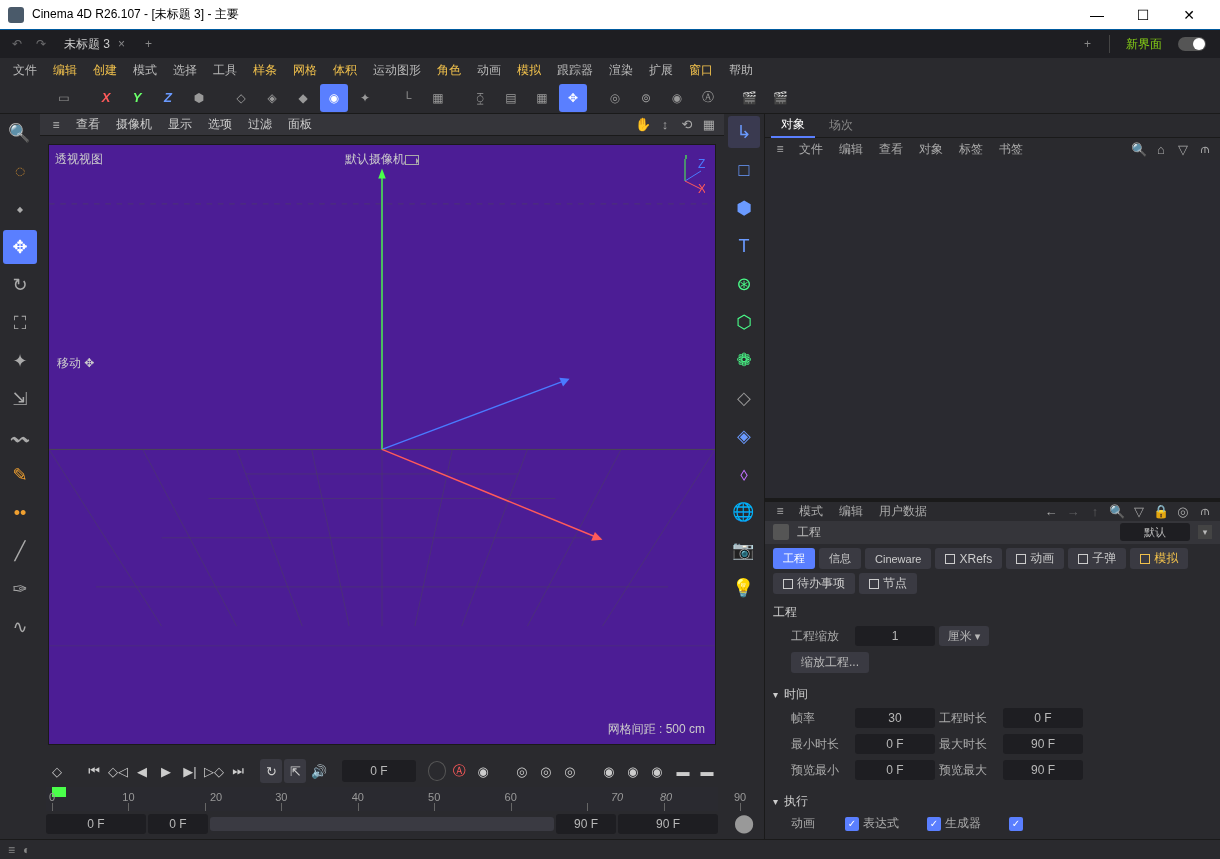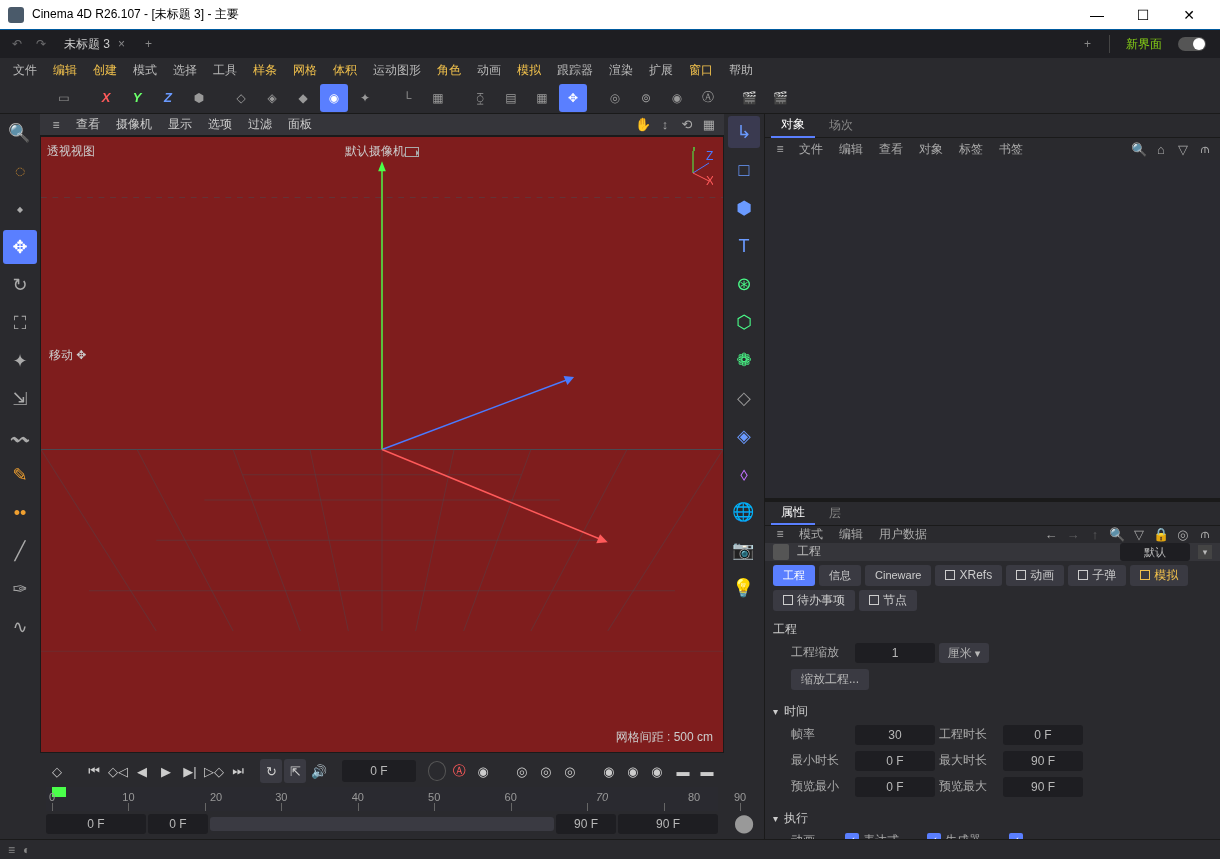--- a/index.html
+++ b/index.html
@@ -34,21 +34,21 @@
 .leftpal{width:40px;background:#2a2a2e;display:flex;flex-direction:column;padding-top:2px;gap:4px;align-items:center}
 .leftpal .tool{width:34px;height:34px;display:flex;align-items:center;justify-content:center;color:#aaa;border-radius:3px;font-size:18px}
 .leftpal .tool.active{background:#5a7fff;color:#fff}
 .leftpal .tool.yel{color:#f0a030}
 .midcol{flex:1;display:flex;flex-direction:column;min-width:0}
 .viewbar{height:22px;background:#35353a;display:flex;align-items:center;padding:0 6px;gap:4px;border-bottom:1px solid #1a1a1a}
 .viewbar .ham{width:20px;text-align:center}
 .viewbar span{padding:0 6px;color:#ccc}
 .viewbar .fill{flex:1}
 .viewbar .vicon{width:18px;text-align:center;color:#aaa;font-size:13px}
-.viewport{flex:1;background:#7f1d1d;position:relative;border:1px solid #1a1a1a;margin:0}
+.viewport{flex:1;background:#4c1d95;position:relative;border:1px solid #1a1a1a;margin:8px}
 .vplabel{position:absolute;top:6px;left:6px;color:#ccc}
 .vpcam{position:absolute;top:6px;left:50%;transform:translateX(-50%);color:#ccc;display:flex;gap:0;align-items:center}
 .vpcam i{width:14px;height:10px;border:1px solid #aaa;display:inline-block;position:relative}
 .vpcam i::after{content:"";position:absolute;right:-4px;top:2px;border:3px solid transparent;border-left-color:#aaa}
 .gizmo{position:absolute;top:10px;right:10px;width:40px;height:40px}
 .toollabel{position:absolute;top:210px;left:8px;color:#ccc}
 .gridinfo{position:absolute;bottom:6px;right:10px;color:#ccc}
 .timeline{background:#2a2a2e;padding:4px 6px}
 .timectl{display:flex;align-items:center;gap:2px;height:28px}
 .timectl .tc{width:24px;height:24px;display:flex;align-items:center;justify-content:center;color:#ccc;border-radius:3px;font-size:13px}
@@ -310,23 +310,23 @@
           <div class="tlbl" style="left: 170px;">20</div>
           <div class="tick" style="left: 235.333px;"></div>
           <div class="tlbl" style="left: 235.333px;">30</div>
           <div class="tick" style="left: 311.778px;"></div>
           <div class="tlbl" style="left: 311.778px;">40</div>
           <div class="tick" style="left: 388.222px;"></div>
           <div class="tlbl" style="left: 388.222px;">50</div>
           <div class="tick" style="left: 464.667px;"></div>
           <div class="tlbl" style="left: 464.667px;">60</div>
           <div class="tick" style="left: 541.111px;"></div>
-          <div class="tlbl" style="left: 556px; font-style: italic;">70</div>
+          <div class="tlbl" style="left: 571px; font-style: italic;">70</div>
           <div class="tick" style="left: 617.556px;"></div>
-          <div class="tlbl" style="left: 648px;">80</div>
+          <div class="tlbl" style="left: 620px; font-style: italic;">80</div>
           <div class="tick" style="left: 694px;"></div>
           <div class="tlbl" style="left: 694px; margin-top: 45px;">90</div>
         </div>
       <div class="rangerow">
         <div class="rbox">0 F</div>
         <div class="rbox" style="width:60px">0 F</div>
         <div class="rtrack"></div>
         <div class="rbox" style="width:60px">90 F</div>
         <div class="rbox">90 F</div>
       </div>
@@ -367,24 +367,20 @@
       <div class="fill"></div>
       <div class="ico">🔍</div>
       <div class="ico">⌂</div>
       <div class="ico">▽</div>
       <div class="ico">⫙</div>
     </div>
     <div class="objarea"></div>
     <div class="splitterh"></div>
 
     <div class="attr">
-      <div class="panelhead">
-        <div class="tab active">属性</div>
-        <div class="tab">层</div>
-      </div>
       <div class="panelmenu">
         <div class="ham">≡</div>
         <span>模式</span>
         <span>编辑</span>
         <span>用户数据</span>
         <div class="fill"></div>
         <div class="ico">←</div>
         <div class="ico" style="opacity:.4">→</div>
         <div class="ico" style="opacity:.4">↑</div>
         <div class="ico">🔍</div>

